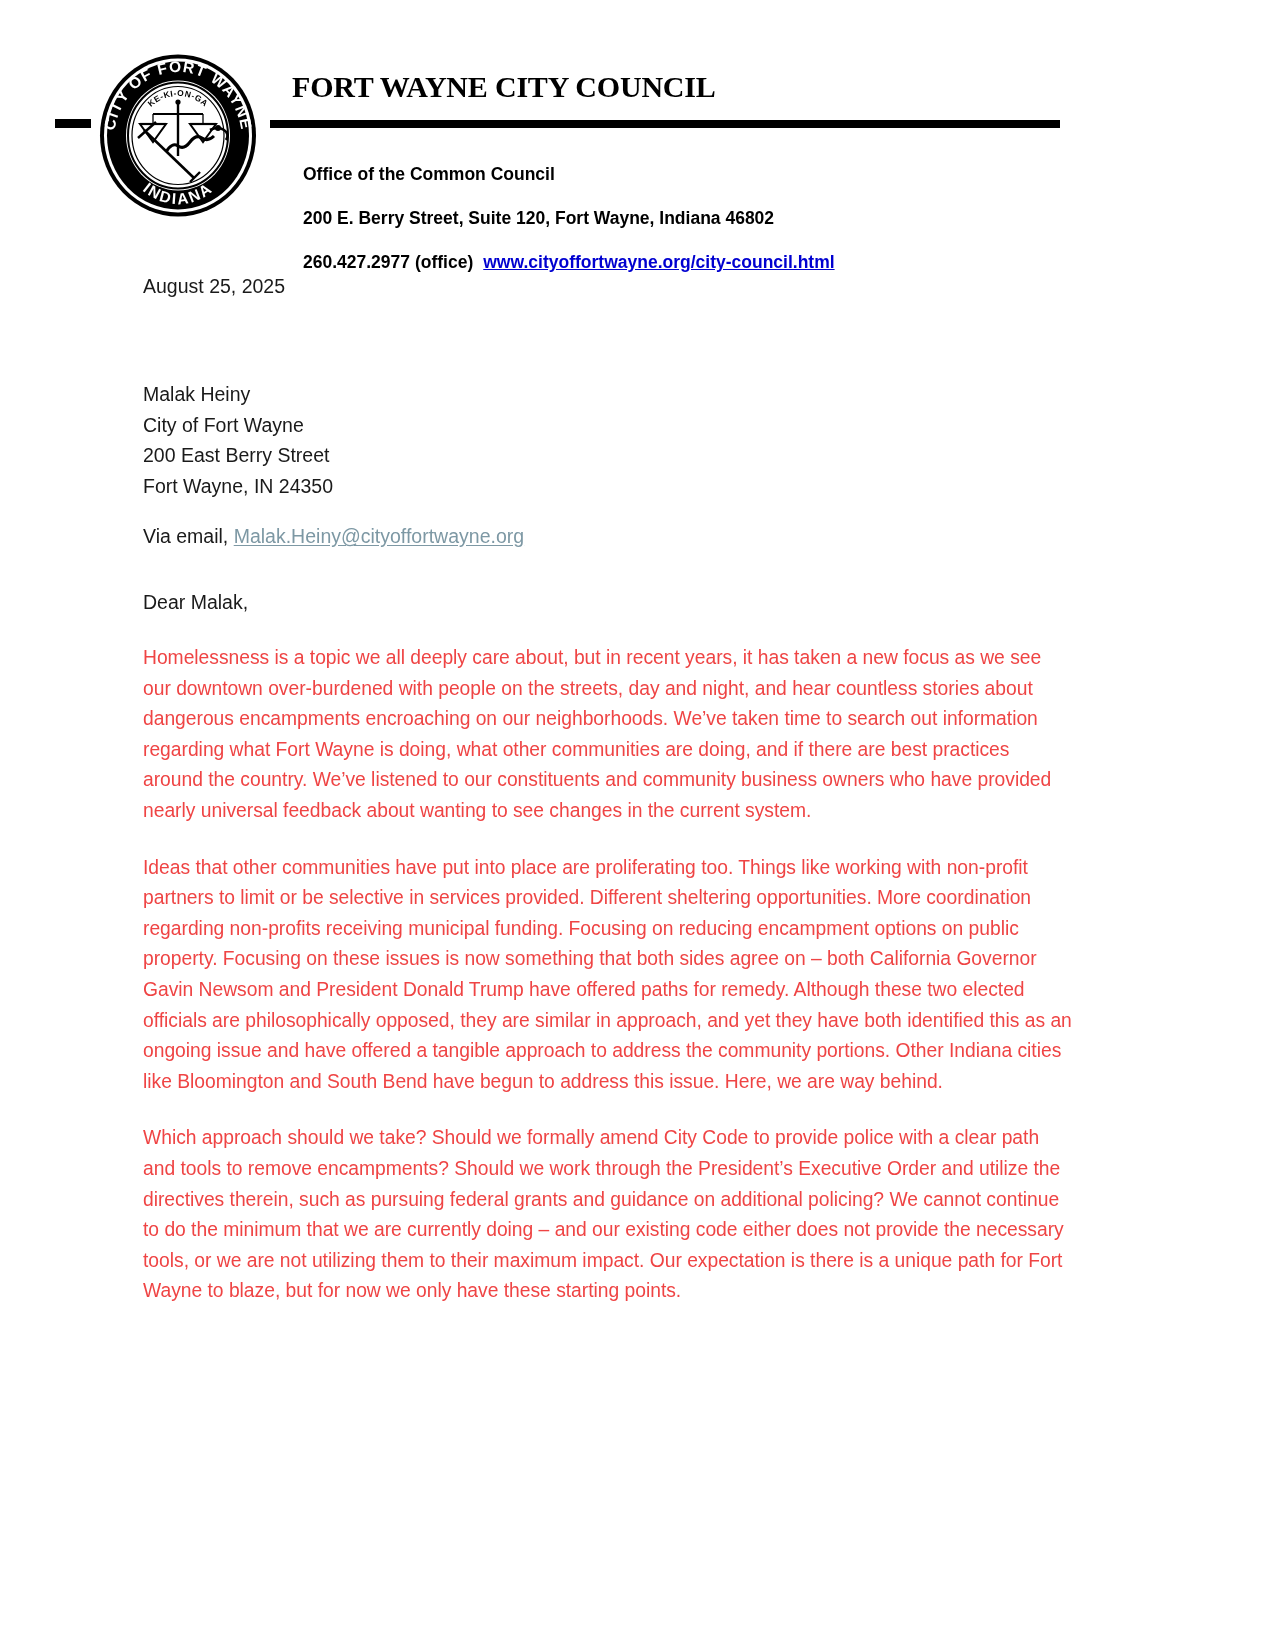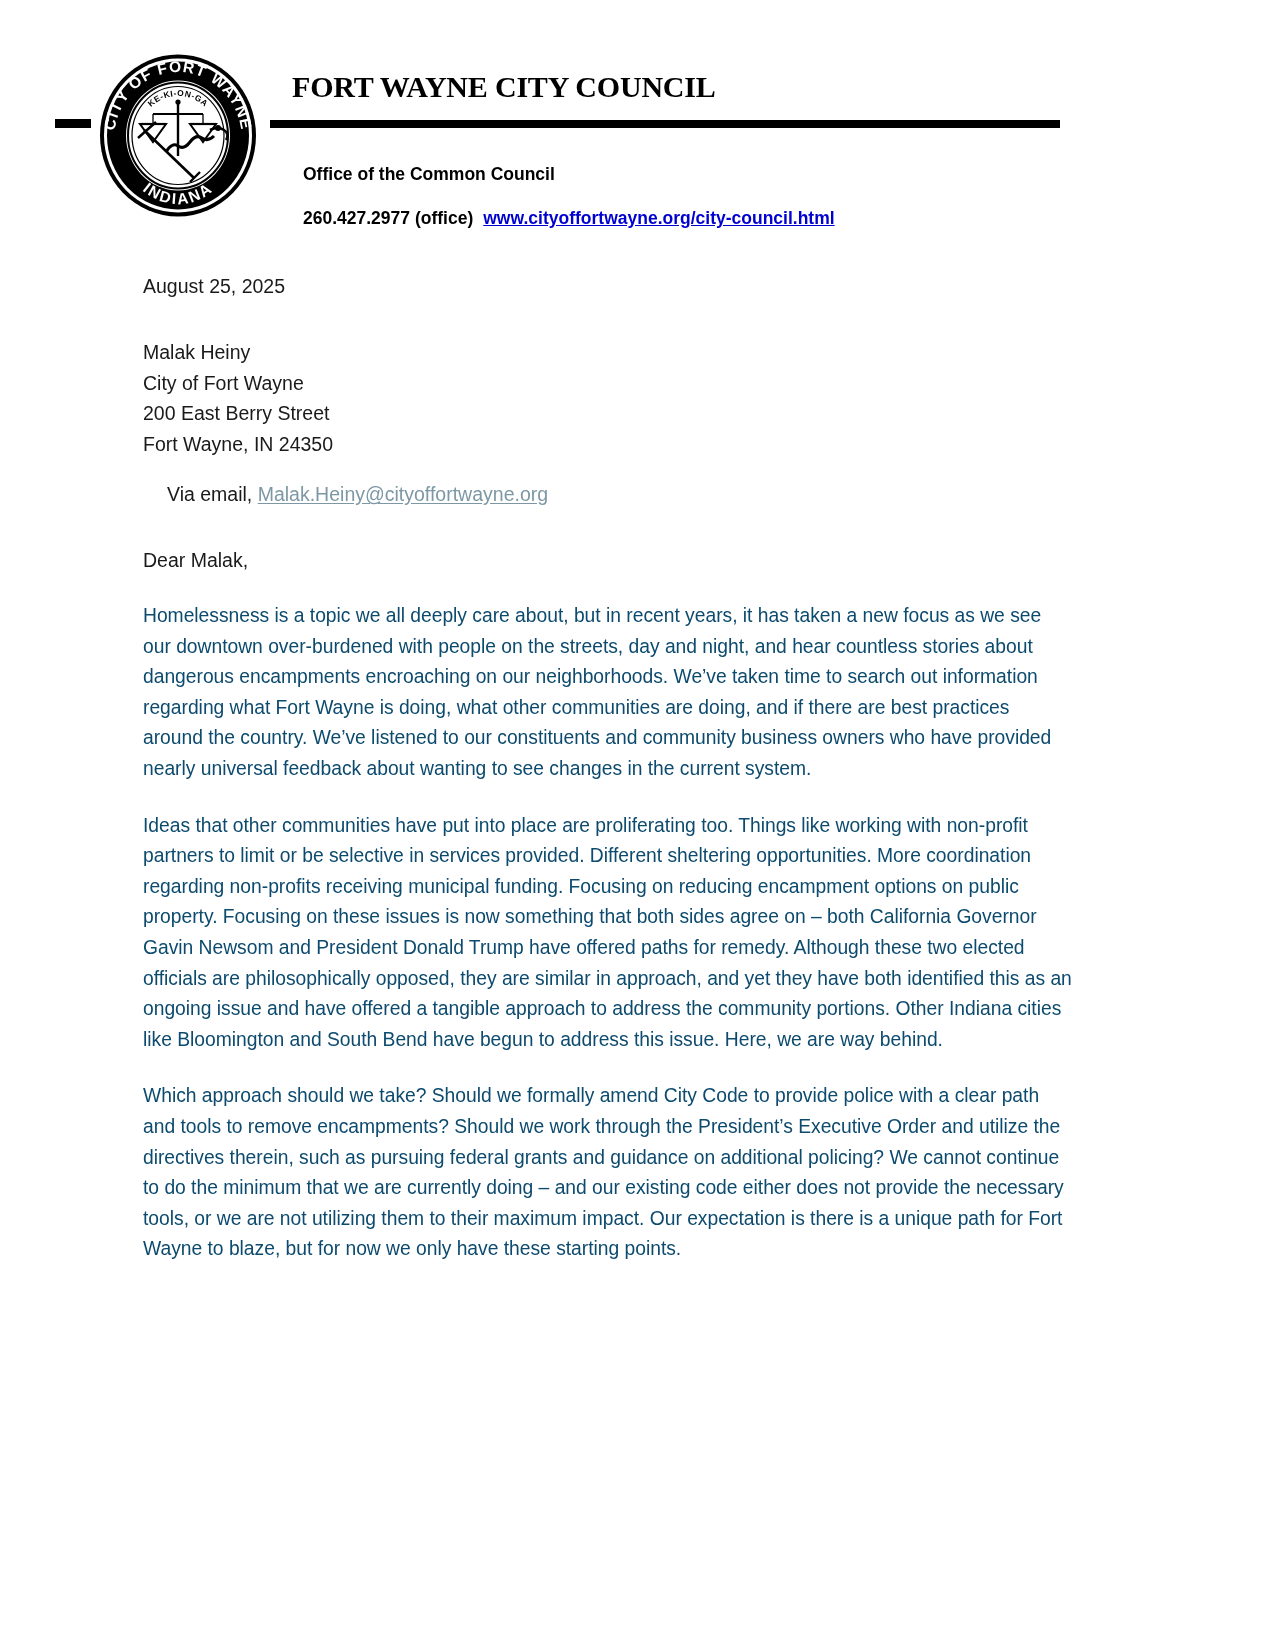--- a/index.html
+++ b/index.html
@@ -90,49 +90,48 @@
     left: 143px;
     top: 272px;
     width: 930px;
   }
   .date-line {
     font-size: 19.5px;
     line-height: 28px;
     color: #1a1a1a;
   }
   .recipient {
-    margin-top: 37px;
+    margin-top: 79px;
     font-size: 19.5px;
     line-height: 30.5px;
     color: #1a1a1a;
   }
   .recipient div { margin: 0; }
   .via-email {
     margin-top: 20px;
     font-size: 19.5px;
     line-height: 30px;
     color: #1a1a1a;
-    margin-left: 24px;
   }
   .email-link {
     color: #7d98a4;
     text-decoration: underline;
     text-underline-offset: 2px;
   }
   .salutation {
     margin-top: 36px;
     font-size: 19.5px;
     line-height: 30px;
     color: #1a1a1a;
   }
   .para {
     margin-top: 26px;
     font-size: 19.3px;
     line-height: 30.6px;
-    color: #0c4a6e;
+    color: #ef4444;
     text-align: left;
     letter-spacing: -0.02px;
   }
 </style>
 </head>
 <body>
 
 <div class="page">
 
   <div class="letterhead">
@@ -183,20 +182,21 @@
         <circle cx="120" cy="76" r="3" fill="#000000"></circle>
       </svg>
     </div>
 
     <div class="lh-title">FORT WAYNE CITY COUNCIL</div>
 
     <div class="lh-rule"></div>
 
     <div class="lh-addr">
       <div>Office of the Common Council</div>
+      <div>200 E. Berry Street, Suite 120, Fort Wayne, Indiana 46802</div>
       <div>
         <span>260.427.2977 (office)</span><span class="lh-phone-sp"></span><a class="lh-link" href="#">www.cityoffortwayne.org/city-council.html</a>
       </div>
     </div>
   </div>
 
   <div class="doc-body">
 
     <div class="date-line">August 25, 2025</div>
 

